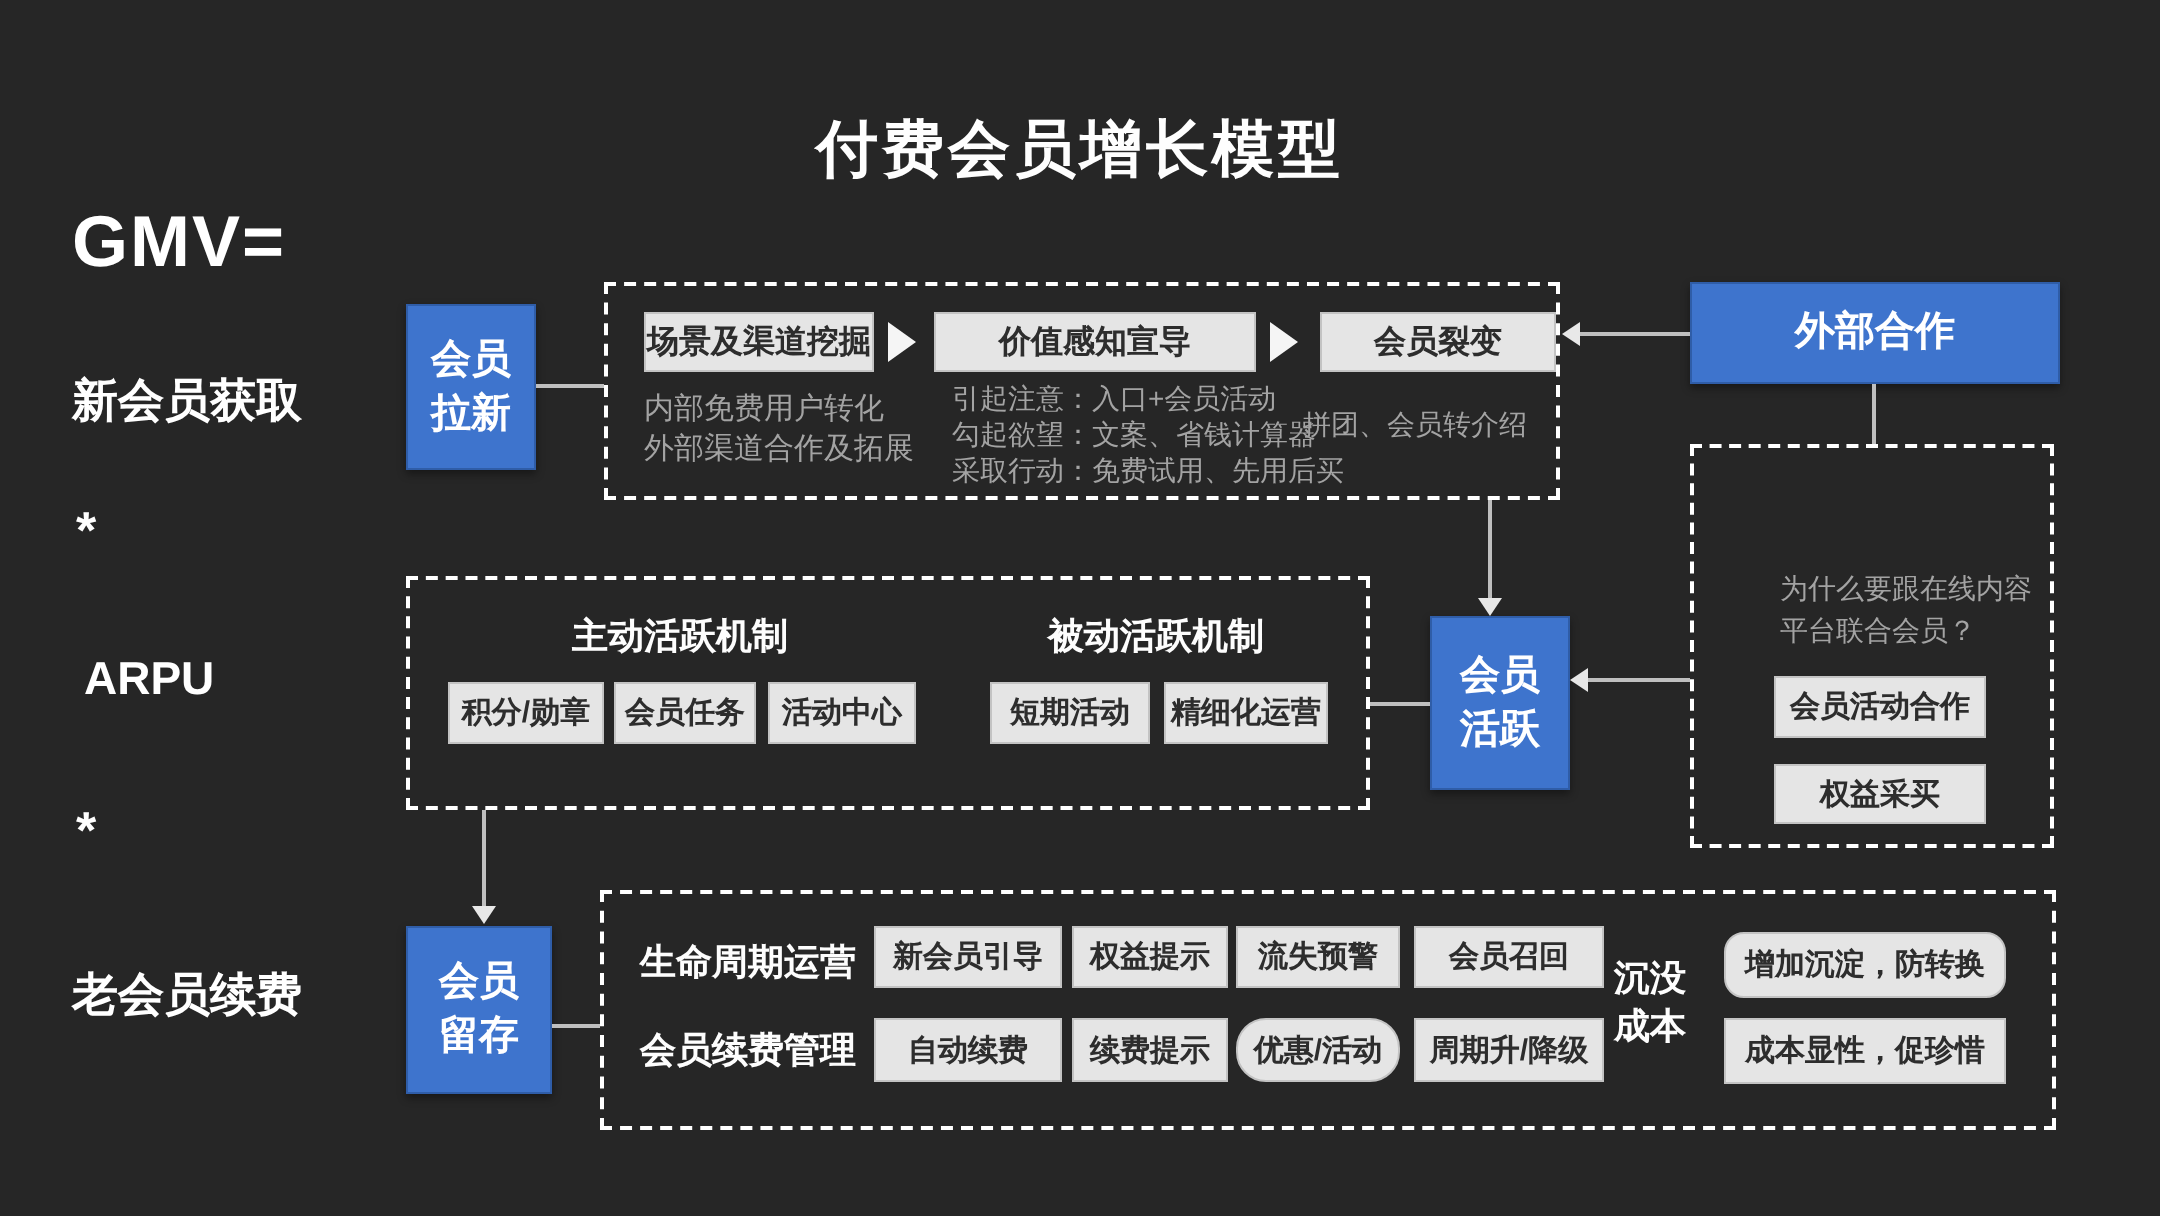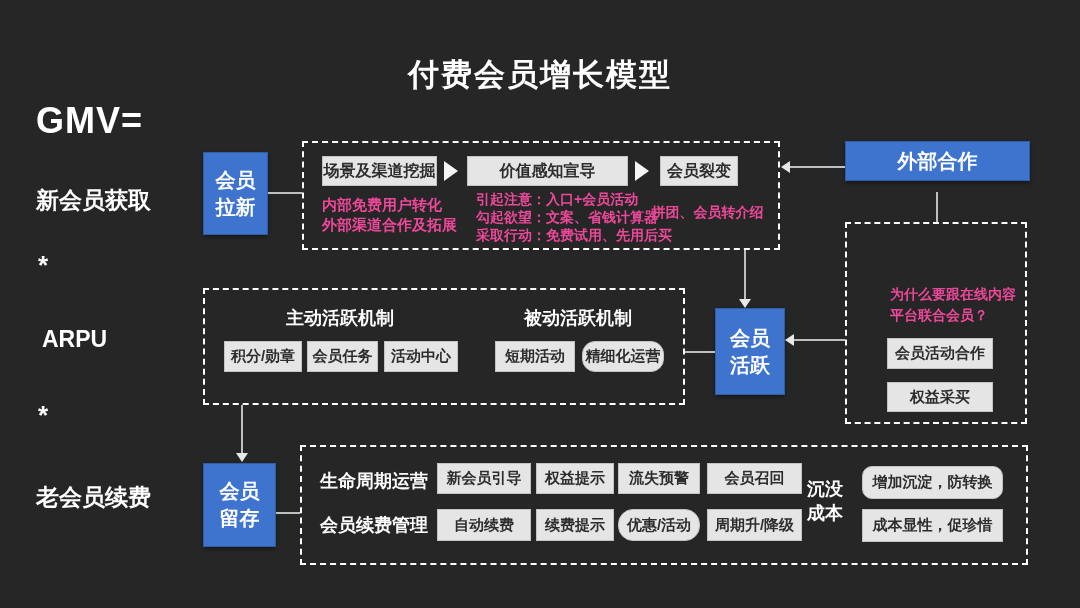--- a/index.html
+++ b/index.html
@@ -26,21 +26,21 @@
     white-space:pre-line; font-size:20px; line-height:27px;
     box-shadow:0 2px 4px rgba(0,0,0,.4);
   }
   .panel { border:2px dashed #ffffff; background:transparent; }
   .chip {
     background:#e5e5e5; color:#2d2d2d; font-weight:700;
     display:flex; align-items:center; justify-content:center;
     font-size:15px; text-align:center; border:1px solid #c3c3c3;
   }
   .chip.big { font-size:16px; }
-  .note { font-weight:700; color:#ec4899; white-space:pre-line; }
+  .note { font-weight:400; color:#a3a3a3; white-space:pre-line; }
   .heading { font-weight:800; color:#fdfdfd; font-size:18px; text-align:center; }
   .rowlabel { font-weight:800; color:#fdfdfd; font-size:18px; }
   .tri-right {
     width:0; height:0;
     border-top:10px solid transparent; border-bottom:10px solid transparent;
     border-left:14px solid #f5f5f5;
   }
   .line-h { background:#bfbfbf; height:2px; }
   .line-v { background:#bfbfbf; width:2px; }
   .arrow-down {
@@ -67,46 +67,46 @@
   <div class="abs lterm" style="left:42px; top:326px;">ARPU</div>
   <div class="abs lop" style="top:400px;">*</div>
   <div class="abs lterm" style="top:482px;">老会员续费</div>
 
   <div class="abs blue-node" style="left:203px; top:152px; width:65px; height:83px;">会员
 拉新</div>
   <div class="abs blue-node" style="left:715px; top:308px; width:70px; height:87px;">会员
 活跃</div>
   <div class="abs blue-node" style="left:203px; top:463px; width:73px; height:84px;">会员
 留存</div>
-  <div class="abs blue-node" style="left:845px; top:141px; width:185px; height:40px; white-space:nowrap;">外部合作</div>
+  <div class="abs blue-node" style="left:845px; top:141px; width:185px; height:51px; white-space:nowrap;">外部合作</div>
 
   <div class="abs panel" style="left:302px; top:141px; width:478px; height:109px;"></div>
   <div class="abs panel" style="left:203px; top:288px; width:482px; height:117px;"></div>
   <div class="abs panel" style="left:845px; top:222px; width:182px; height:202px;"></div>
   <div class="abs panel" style="left:300px; top:445px; width:728px; height:120px;"></div>
 
   <div class="abs chip big" style="left:322px; top:156px; width:115px; height:30px;">场景及渠道挖掘</div>
   <div class="abs tri-right" style="left:444px; top:161px;"></div>
   <div class="abs chip big" style="left:467px; top:156px; width:161px; height:30px;">价值感知宣导</div>
   <div class="abs tri-right" style="left:635px; top:161px;"></div>
-  <div class="abs chip big" style="left:660px; top:156px; width:78px; height:30px;">会员裂变</div>
+  <div class="abs chip big" style="left:660px; top:156px; width:118px; height:30px;">会员裂变</div>
   <div class="abs note" style="left:322px; top:195px; font-size:15px; line-height:20px;">内部免费用户转化
 外部渠道合作及拓展</div>
   <div class="abs note" style="left:476px; top:190px; font-size:14px; line-height:18px;">引起注意：入口+会员活动
 勾起欲望：文案、省钱计算器
 采取行动：免费试用、先用后买</div>
   <div class="abs note" style="left:645px; top:204px; width:125px; font-size:14px; text-align:center;">拼团、会员转介绍</div>
 
   <div class="abs heading" style="left:250px; top:306px; width:180px;">主动活跃机制</div>
   <div class="abs heading" style="left:488px; top:306px; width:180px;">被动活跃机制</div>
   <div class="abs chip" style="left:224px; top:341px; width:78px; height:31px;">积分/勋章</div>
   <div class="abs chip" style="left:307px; top:341px; width:71px; height:31px;">会员任务</div>
   <div class="abs chip" style="left:384px; top:341px; width:74px; height:31px;">活动中心</div>
   <div class="abs chip" style="left:495px; top:341px; width:80px; height:31px;">短期活动</div>
-  <div class="abs chip" style="left:582px; top:341px; width:82px; height:31px;border-radius:13px;">精细化运营</div>
+  <div class="abs chip" style="left:582px; top:341px; width:82px; height:31px;">精细化运营</div>
 
   <div class="abs note" style="left:890px; top:284px; font-size:14px; line-height:21px;">为什么要跟在线内容
 平台联合会员？</div>
   <div class="abs chip" style="left:887px; top:338px; width:106px; height:31px;">会员活动合作</div>
   <div class="abs chip" style="left:887px; top:382px; width:106px; height:30px;">权益采买</div>
 
   <div class="abs rowlabel" style="left:320px; top:469px;">生命周期运营</div>
   <div class="abs chip" style="left:437px; top:463px; width:94px; height:31px;">新会员引导</div>
   <div class="abs chip" style="left:536px; top:463px; width:78px; height:31px;">权益提示</div>
   <div class="abs chip" style="left:618px; top:463px; width:82px; height:31px;">流失预警</div>

